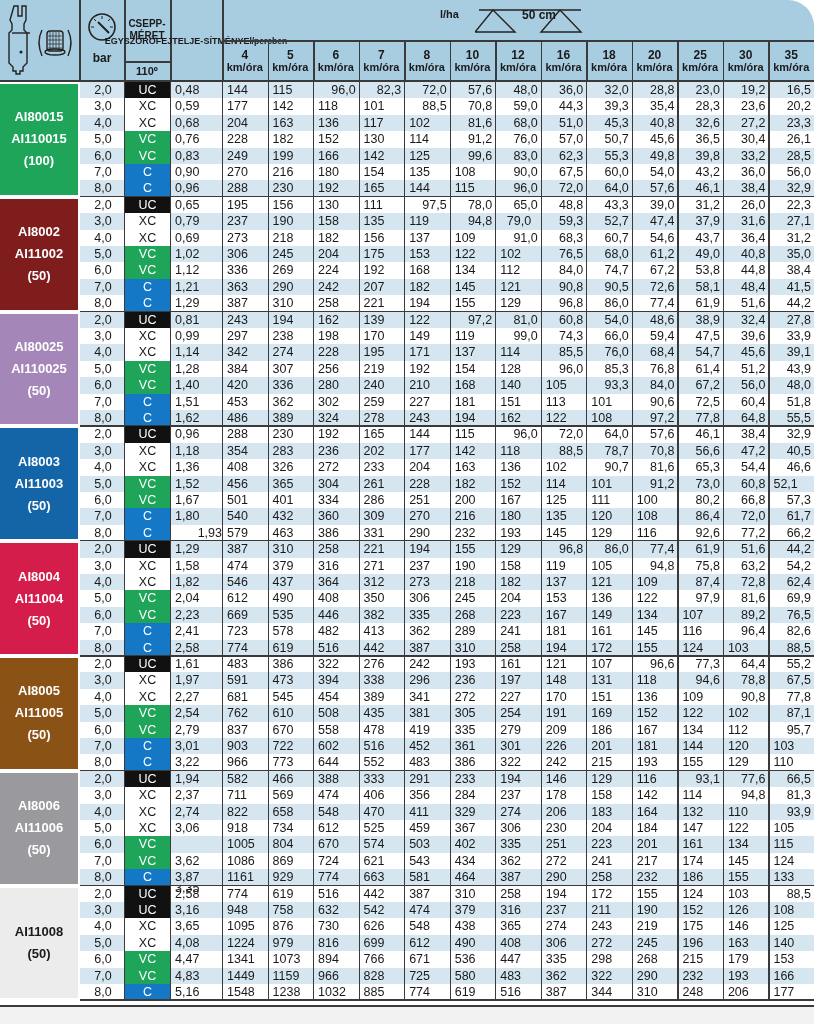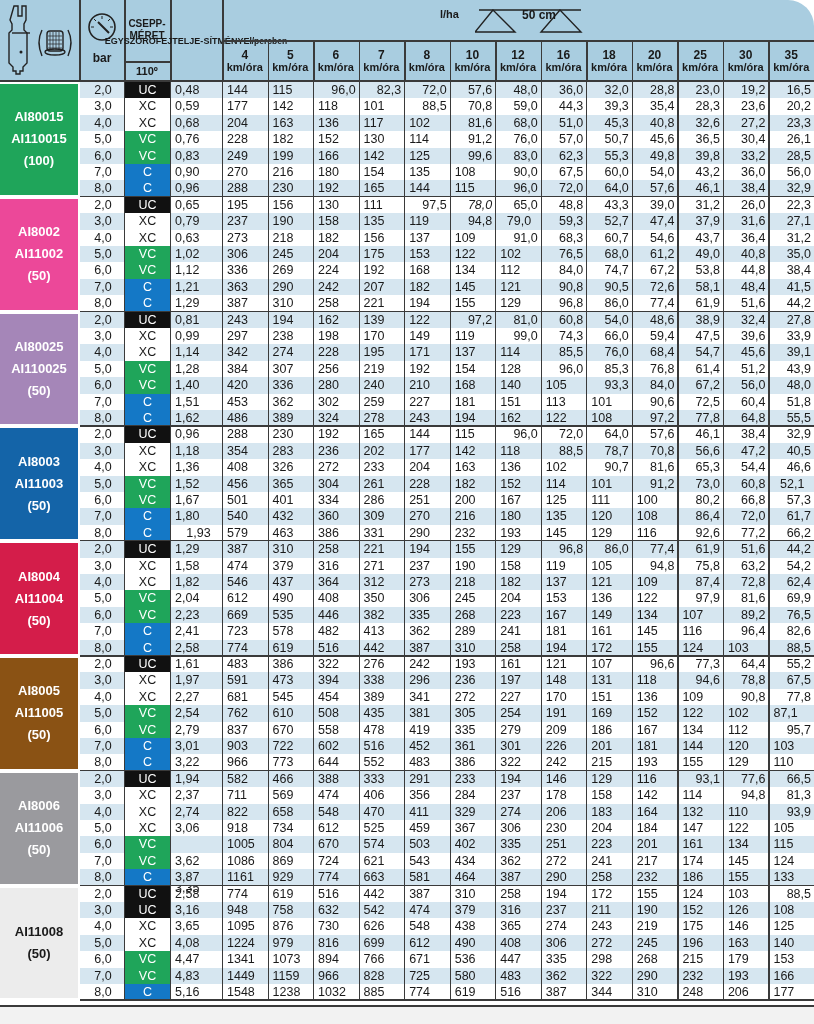--- a/index.html
+++ b/index.html
@@ -301,35 +301,35 @@
         <div class="c " style="left: 374.692px; width: 37.5385px; text-align: left;">115</div>
         <div class="c " style="left: 420.231px; width: 37.5385px; text-align: right;">96,0</div>
         <div class="c " style="left: 465.769px; width: 37.5385px; text-align: right;">72,0</div>
         <div class="c " style="left: 511.308px; width: 37.5385px; text-align: right;">64,0</div>
         <div class="c " style="left: 556.846px; width: 37.5385px; text-align: right;">57,6</div>
         <div class="c " style="left: 602.385px; width: 37.5385px; text-align: right;">46,1</div>
         <div class="c " style="left: 647.923px; width: 37.5385px; text-align: right;">38,4</div>
         <div class="c " style="left: 693.462px; width: 37.5385px; text-align: right;">32,9</div>
       </div>
       <div class="gsep" style="top: 195.8px;"></div>
-      <div class="glabel" style="top: 198.8px; height: 110.8px; background: #ec4899;">
+      <div class="glabel" style="top: 198.8px; height: 110.8px; background: #7f1d1d;">
         <span>AI8002</span>
         <span>AI11002</span>
         <span>(50)</span>
       </div>
       <div class="row" style="top: 196.8px;">
         <div class="c " style="left: 2px; width: 42px; text-align: center;">2,0</div>
         <div class="c drop UC" style="left: 45px; width: 45px; text-align: center;">UC</div>
         <div class="c " style="left: 95px; width: 47px; text-align: left;">0,65</div>
         <div class="c " style="left: 147px; width: 37.5385px; text-align: left;">195</div>
         <div class="c " style="left: 192.538px; width: 37.5385px; text-align: left;">156</div>
         <div class="c " style="left: 238.077px; width: 37.5385px; text-align: left;">130</div>
         <div class="c " style="left: 283.615px; width: 37.5385px; text-align: left;">111</div>
         <div class="c " style="left: 329.154px; width: 37.5385px; text-align: right;">97,5</div>
-        <div class="c " style="left: 374.692px; width: 37.5385px; text-align: right; font-style: italic;">78,0</div>
+        <div class="c " style="left: 374.692px; width: 37.5385px; text-align: right;">78,0</div>
         <div class="c " style="left: 420.231px; width: 37.5385px; text-align: right;">65,0</div>
         <div class="c " style="left: 465.769px; width: 37.5385px; text-align: right;">48,8</div>
         <div class="c " style="left: 511.308px; width: 37.5385px; text-align: right;">43,3</div>
         <div class="c " style="left: 556.846px; width: 37.5385px; text-align: right;">39,0</div>
         <div class="c " style="left: 602.385px; width: 37.5385px; text-align: right;">31,2</div>
         <div class="c " style="left: 647.923px; width: 37.5385px; text-align: right;">26,0</div>
         <div class="c " style="left: 693.462px; width: 37.5385px; text-align: right;">22,3</div>
       </div>
       <div class="row alt" style="top: 213.2px;">
         <div class="c " style="left: 2px; width: 42px; text-align: center;">3,0</div>
@@ -345,21 +345,21 @@
         <div class="c " style="left: 465.769px; width: 37.5385px; text-align: right;">59,3</div>
         <div class="c " style="left: 511.308px; width: 37.5385px; text-align: right;">52,7</div>
         <div class="c " style="left: 556.846px; width: 37.5385px; text-align: right;">47,4</div>
         <div class="c " style="left: 602.385px; width: 37.5385px; text-align: right;">37,9</div>
         <div class="c " style="left: 647.923px; width: 37.5385px; text-align: right;">31,6</div>
         <div class="c " style="left: 693.462px; width: 37.5385px; text-align: right;">27,1</div>
       </div>
       <div class="row" style="top: 229.6px;">
         <div class="c " style="left: 2px; width: 42px; text-align: center;">4,0</div>
         <div class="c drop XC" style="left: 45px; width: 45px; text-align: center;">XC</div>
-        <div class="c " style="left: 95px; width: 47px; text-align: left;">0,63</div>
+        <div class="c " style="left: 95px; width: 47px; text-align: left;">0,69</div>
         <div class="c " style="left: 147px; width: 37.5385px; text-align: left;">273</div>
         <div class="c " style="left: 192.538px; width: 37.5385px; text-align: left;">218</div>
         <div class="c " style="left: 238.077px; width: 37.5385px; text-align: left;">182</div>
         <div class="c " style="left: 283.615px; width: 37.5385px; text-align: left;">156</div>
         <div class="c " style="left: 329.154px; width: 37.5385px; text-align: left;">137</div>
         <div class="c " style="left: 374.692px; width: 37.5385px; text-align: left;">109</div>
         <div class="c " style="left: 420.231px; width: 37.5385px; text-align: right;">91,0</div>
         <div class="c " style="left: 465.769px; width: 37.5385px; text-align: right;">68,3</div>
         <div class="c " style="left: 511.308px; width: 37.5385px; text-align: right;">60,7</div>
         <div class="c " style="left: 556.846px; width: 37.5385px; text-align: right;">54,6</div>
@@ -640,21 +640,21 @@
         <div class="c " style="left: 238.077px; width: 37.5385px; text-align: left;">304</div>
         <div class="c " style="left: 283.615px; width: 37.5385px; text-align: left;">261</div>
         <div class="c " style="left: 329.154px; width: 37.5385px; text-align: left;">228</div>
         <div class="c " style="left: 374.692px; width: 37.5385px; text-align: left;">182</div>
         <div class="c " style="left: 420.231px; width: 37.5385px; text-align: left;">152</div>
         <div class="c " style="left: 465.769px; width: 37.5385px; text-align: left;">114</div>
         <div class="c " style="left: 511.308px; width: 37.5385px; text-align: left;">101</div>
         <div class="c " style="left: 556.846px; width: 37.5385px; text-align: right;">91,2</div>
         <div class="c " style="left: 602.385px; width: 37.5385px; text-align: right;">73,0</div>
         <div class="c " style="left: 647.923px; width: 37.5385px; text-align: right;">60,8</div>
-        <div class="c " style="left: 693.462px; width: 37.5385px; text-align: center;">52,1</div>
+        <div class="c " style="left: 693.462px; width: 37.5385px; text-align: left;">52,1</div>
       </div>
       <div class="row" style="top: 492px;">
         <div class="c " style="left: 2px; width: 42px; text-align: center;">6,0</div>
         <div class="c drop VC" style="left: 45px; width: 45px; text-align: center;">VC</div>
         <div class="c " style="left: 95px; width: 47px; text-align: left;">1,67</div>
         <div class="c " style="left: 147px; width: 37.5385px; text-align: left;">501</div>
         <div class="c " style="left: 192.538px; width: 37.5385px; text-align: left;">401</div>
         <div class="c " style="left: 238.077px; width: 37.5385px; text-align: left;">334</div>
         <div class="c " style="left: 283.615px; width: 37.5385px; text-align: left;">286</div>
         <div class="c " style="left: 329.154px; width: 37.5385px; text-align: left;">251</div>
@@ -681,21 +681,21 @@
         <div class="c " style="left: 465.769px; width: 37.5385px; text-align: left;">135</div>
         <div class="c " style="left: 511.308px; width: 37.5385px; text-align: left;">120</div>
         <div class="c " style="left: 556.846px; width: 37.5385px; text-align: left;">108</div>
         <div class="c " style="left: 602.385px; width: 37.5385px; text-align: right;">86,4</div>
         <div class="c " style="left: 647.923px; width: 37.5385px; text-align: right;">72,0</div>
         <div class="c " style="left: 693.462px; width: 37.5385px; text-align: right;">61,7</div>
       </div>
       <div class="row" style="top: 524.8px;">
         <div class="c " style="left: 2px; width: 42px; text-align: center;">8,0</div>
         <div class="c drop C" style="left: 45px; width: 45px; text-align: center;">C</div>
-        <div class="c " style="left: 95px; width: 47px; text-align: center;">1,93</div>
+        <div class="c " style="left: 95px; width: 47px; text-align: right;">1,93</div>
         <div class="c " style="left: 147px; width: 37.5385px; text-align: left;">579</div>
         <div class="c " style="left: 192.538px; width: 37.5385px; text-align: left;">463</div>
         <div class="c " style="left: 238.077px; width: 37.5385px; text-align: left;">386</div>
         <div class="c " style="left: 283.615px; width: 37.5385px; text-align: left;">331</div>
         <div class="c " style="left: 329.154px; width: 37.5385px; text-align: left;">290</div>
         <div class="c " style="left: 374.692px; width: 37.5385px; text-align: left;">232</div>
         <div class="c " style="left: 420.231px; width: 37.5385px; text-align: left;">193</div>
         <div class="c " style="left: 465.769px; width: 37.5385px; text-align: left;">145</div>
         <div class="c " style="left: 511.308px; width: 37.5385px; text-align: left;">129</div>
         <div class="c " style="left: 556.846px; width: 37.5385px; text-align: left;">116</div>
@@ -904,21 +904,21 @@
         <div class="c " style="left: 238.077px; width: 37.5385px; text-align: left;">508</div>
         <div class="c " style="left: 283.615px; width: 37.5385px; text-align: left;">435</div>
         <div class="c " style="left: 329.154px; width: 37.5385px; text-align: left;">381</div>
         <div class="c " style="left: 374.692px; width: 37.5385px; text-align: left;">305</div>
         <div class="c " style="left: 420.231px; width: 37.5385px; text-align: left;">254</div>
         <div class="c " style="left: 465.769px; width: 37.5385px; text-align: left;">191</div>
         <div class="c " style="left: 511.308px; width: 37.5385px; text-align: left;">169</div>
         <div class="c " style="left: 556.846px; width: 37.5385px; text-align: left;">152</div>
         <div class="c " style="left: 602.385px; width: 37.5385px; text-align: left;">122</div>
         <div class="c " style="left: 647.923px; width: 37.5385px; text-align: left;">102</div>
-        <div class="c " style="left: 693.462px; width: 37.5385px; ">87,1</div>
+        <div class="c " style="left: 693.462px; width: 37.5385px; text-align: right;">87,1</div>
       </div>
       <div class="row" style="top: 721.6px;">
         <div class="c " style="left: 2px; width: 42px; text-align: center;">6,0</div>
         <div class="c drop VC" style="left: 45px; width: 45px; text-align: center;">VC</div>
         <div class="c " style="left: 95px; width: 47px; text-align: left;">2,79</div>
         <div class="c " style="left: 147px; width: 37.5385px; text-align: left;">837</div>
         <div class="c " style="left: 192.538px; width: 37.5385px; text-align: left;">670</div>
         <div class="c " style="left: 238.077px; width: 37.5385px; text-align: left;">558</div>
         <div class="c " style="left: 283.615px; width: 37.5385px; text-align: left;">478</div>
         <div class="c " style="left: 329.154px; width: 37.5385px; text-align: left;">419</div>

